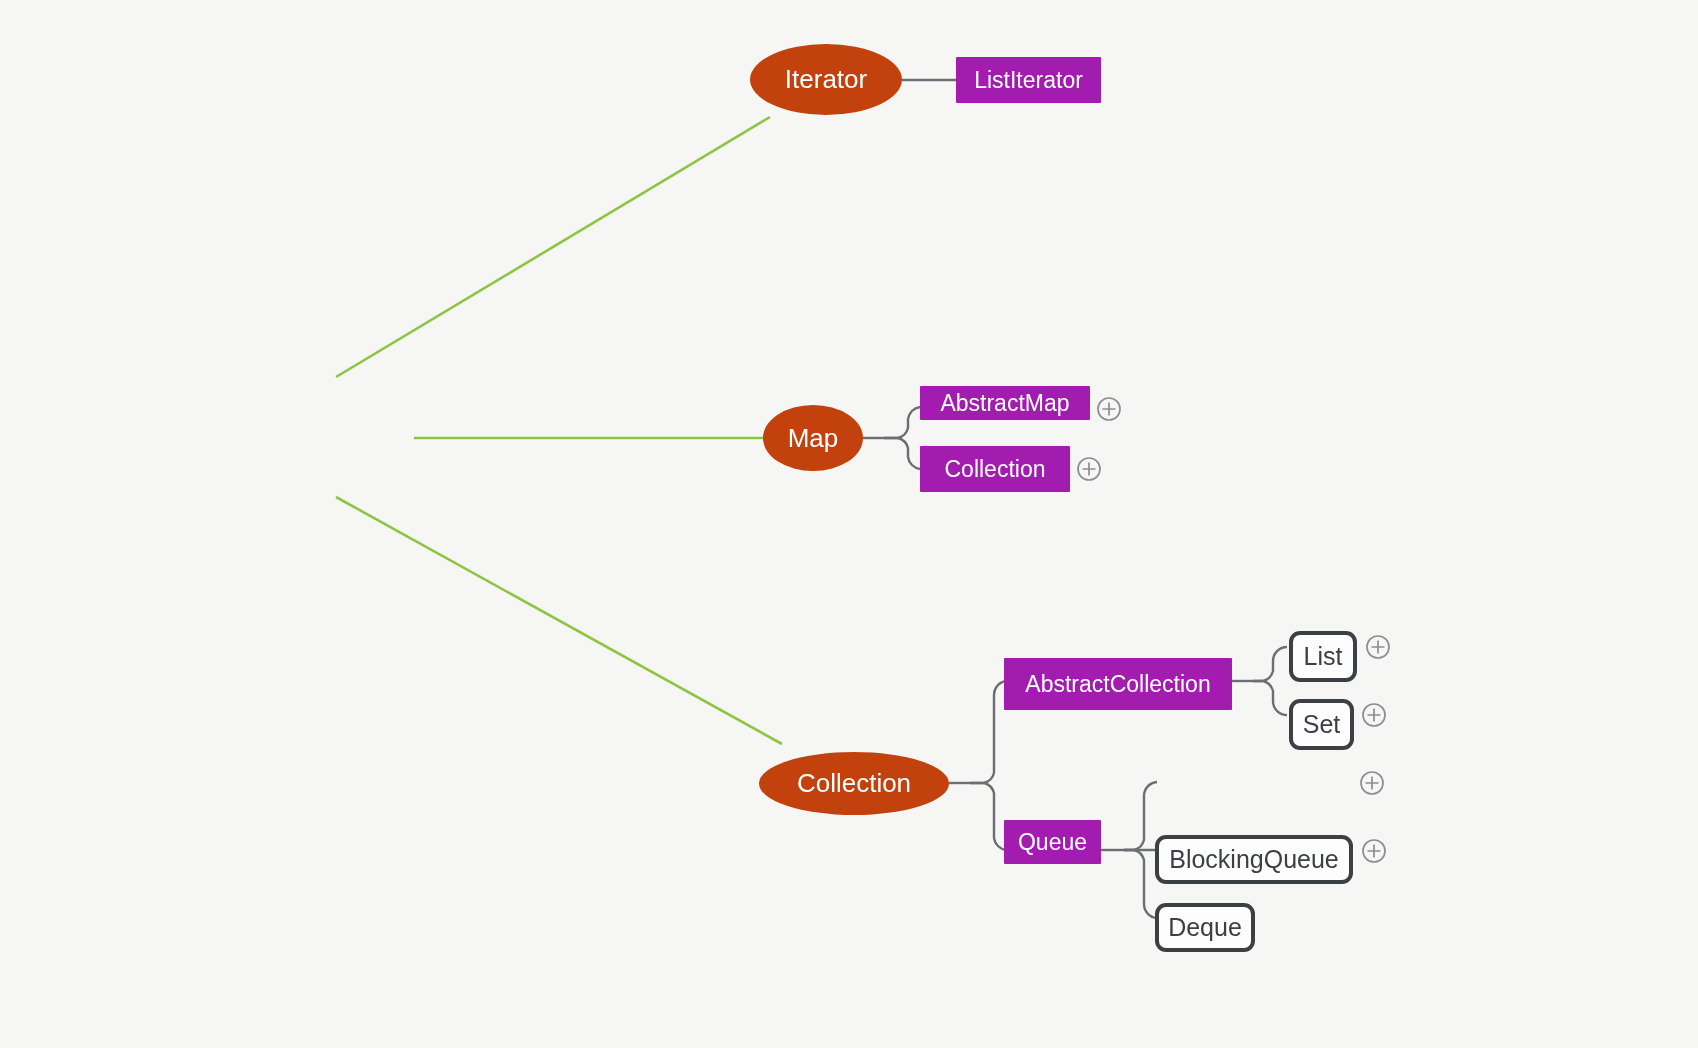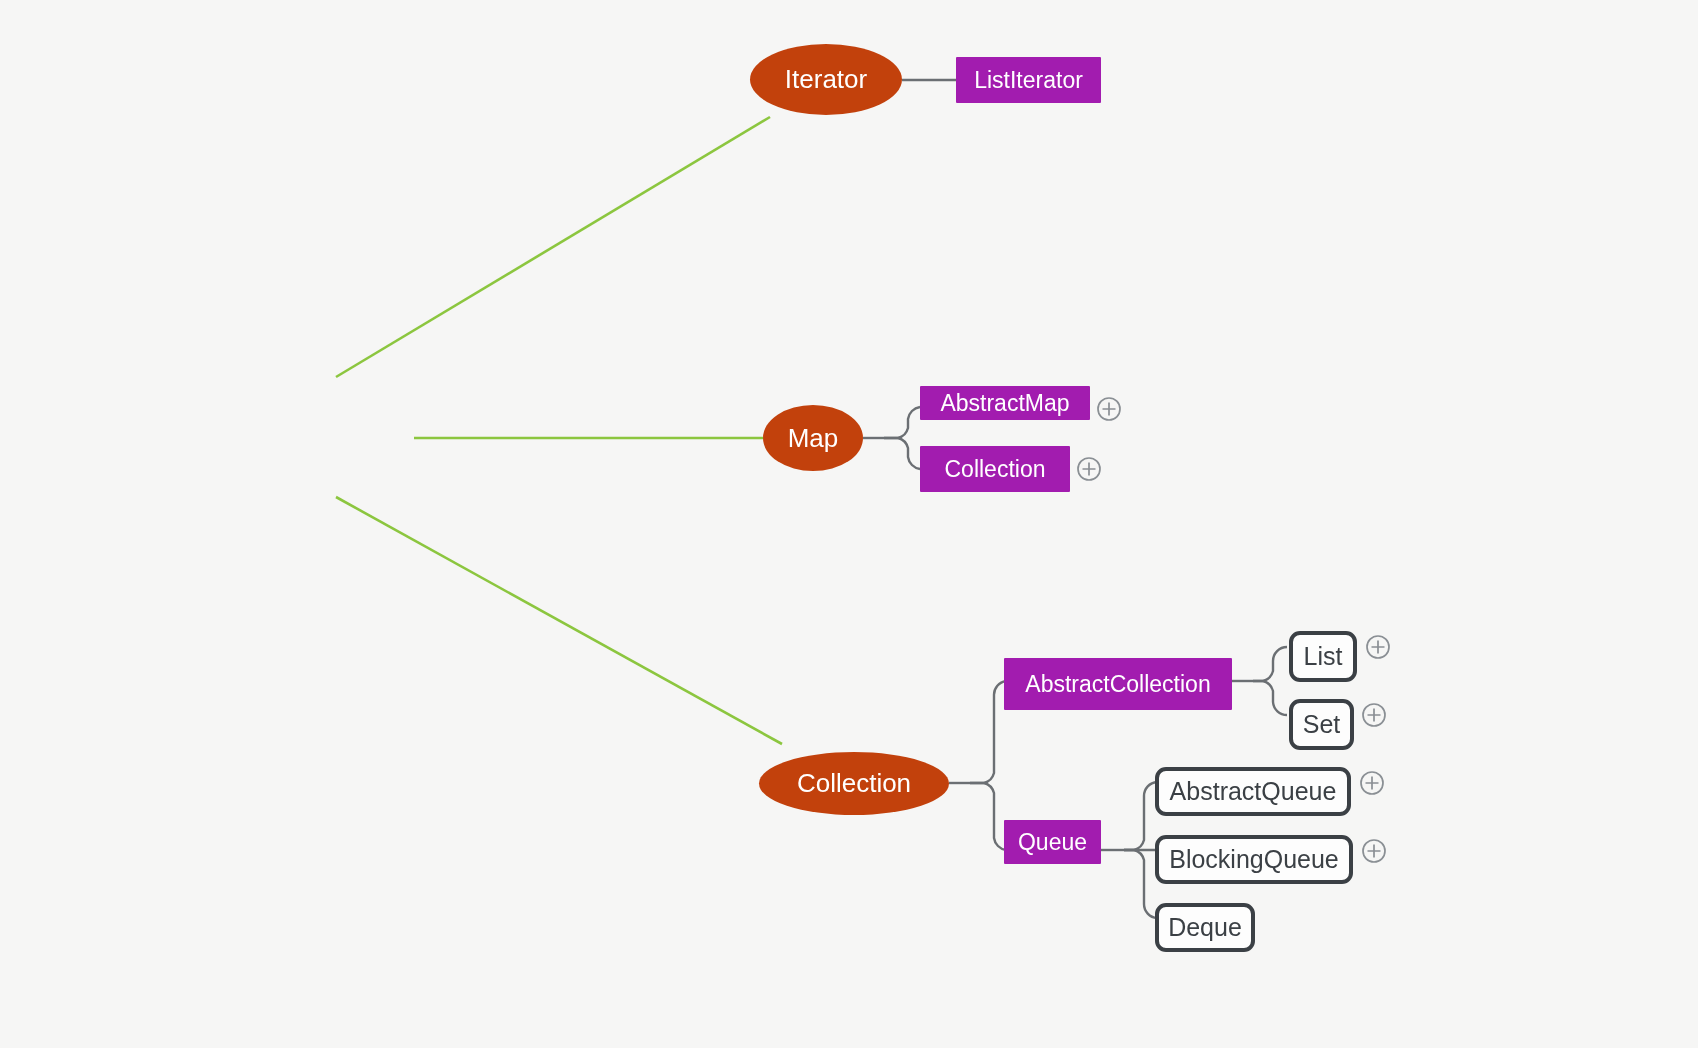--- a/index.html
+++ b/index.html
@@ -174,23 +174,20 @@
     <svg width="26" height="26" viewBox="0 0 26 26">
       <circle cx="13" cy="13" r="11" fill="none" stroke="#8a8f94" stroke-width="1.7"></circle>
       <path d="M13 6.5 L13 19.5 M6.5 13 L19.5 13" stroke="#8a8f94" stroke-width="1.7"></path>
     </svg>
   </span>
 
   <div class="node node-red" style="left:1004px; top:820px; width:97px; height:44px;">
     <span>Queue</span>
   </div>
 
-  <div class="node node-box" style="left:1155px; top:757px; width:196px; height:49px;">
-    <span>AbstractQueue</span>
-  </div>
   <span class="expand-icon" style="left:1359px; top:770px;">
     <svg width="26" height="26" viewBox="0 0 26 26">
       <circle cx="13" cy="13" r="11" fill="none" stroke="#8a8f94" stroke-width="1.7"></circle>
       <path d="M13 6.5 L13 19.5 M6.5 13 L19.5 13" stroke="#8a8f94" stroke-width="1.7"></path>
     </svg>
   </span>
 
   <div class="node node-box" style="left:1155px; top:825px; width:198px; height:49px;">
     <span>BlockingQueue</span>
   </div>

